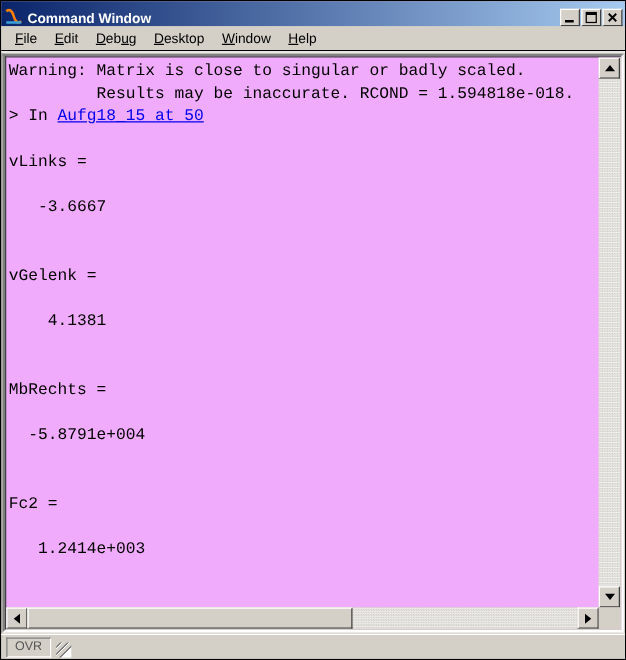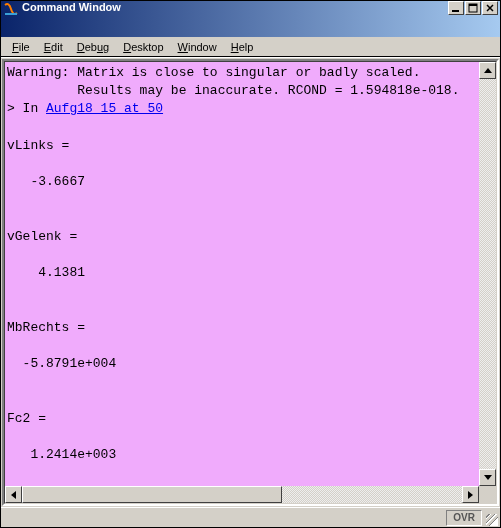--- a/index.html
+++ b/index.html
@@ -15,25 +15,25 @@
   }
   .window {
     width: 501px;
     height: 528px;
     border: 1px solid #000;
     background: #d4d0c8;
     display: flex;
     flex-direction: column;
   }
   .titlebar {
-    height: 36px;
+    height: 20px;
     background: linear-gradient(to right, #0a246a, #a6caf0);
     color: #fff;
     display: flex;
-    align-items: flex-start;
+    align-items: flex-end;
     padding: 0 2px;
     font-weight: bold;
     font-size: 11px;
   }
   .titlebar .ticon {
     width: 16px;
     height: 16px;
     margin-right: 3px;
     display: flex;
     align-items: center;
@@ -181,24 +181,22 @@
     height: 17px;
     background: #d4d0c8;
     flex-shrink: 0;
   }
   .statusbar {
     height: 20px;
     background: #d4d0c8;
     border-top: 1px solid #fff;
     display: flex;
     align-items: center;
-    justify-content: flex-end;
     padding: 0 2px;
     font-size: 11px;
-    font-weight: bold;
   }
   .status-cell {
     border: 1px solid;
     border-color: #808080 #fff #fff #808080;
     padding: 1px 6px;
     margin-left: 2px;
     height: 16px;
     display: flex;
     align-items: center;
     color: #555;

